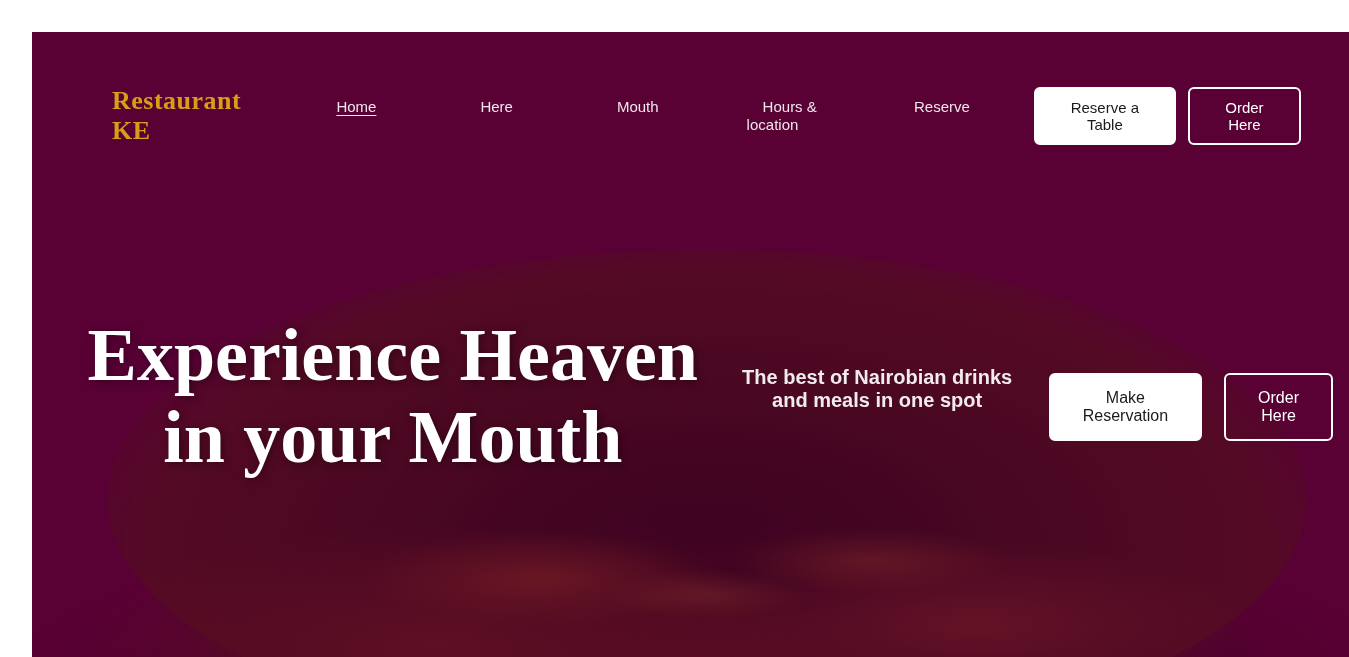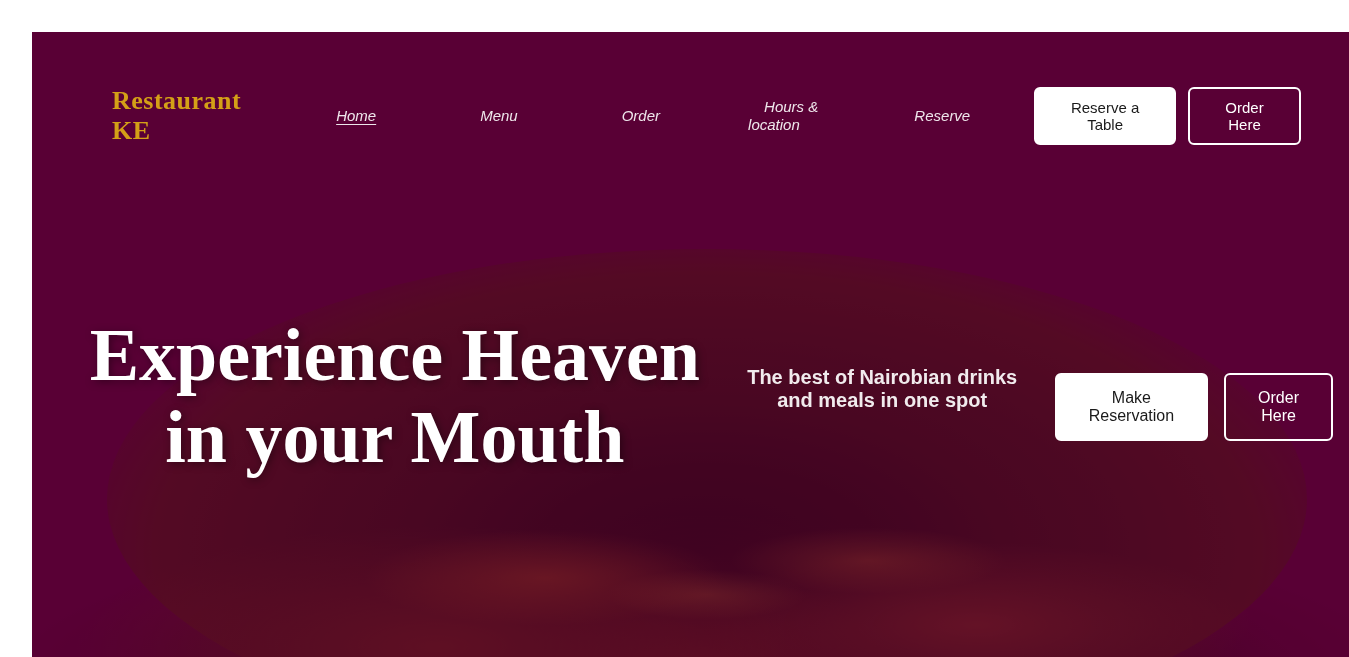--- a/index.html
+++ b/index.html
@@ -122,24 +122,22 @@
     .logo {
       font-size: 26px;
       font-weight: bold;
       color: #d4a017;
       font-family: Georgia, serif;
       letter-spacing: 0.5px;
     }
 
     .nav-links {
       display: flex;
-      align-items: center;
       gap: 40px;
       list-style: none;
-      font-style: italic;
     }
 
     .nav-links li a {
       color: #ffffff;
       text-decoration: none;
       font-size: 15px;
       font-family: Arial, sans-serif;
       opacity: 0.9;
     }
 
@@ -205,21 +203,21 @@
     .hero-subtitle {
       color: rgba(255, 255, 255, 0.92);
       font-size: 20px;
       font-family: Arial, sans-serif;
       margin-bottom: 36px;
       font-weight: 700;
     }
 
     .hero-buttons {
       display: flex;
-      gap: 16px;
+      gap: 22px;
       align-items: center;
     }
 
     .btn-make-reservation {
       background: #ffffff;
       color: #1a1a1a;
       border: 2px solid #ffffff;
       padding: 14px 32px;
       border-radius: 6px;
       font-size: 16px;
@@ -250,24 +248,24 @@
   <div class="purple-overlay"></div>
 
   <nav class="navbar">
     <div class="logo">Restaurant KE</div>
 
     <ul class="nav-links">
       <li>
         <a href="#" class="active">Home</a>
       </li>
       <li>
-        <a href="#">Menu</a>
-      </li>
-      <li>
-        <a href="#">Order</a>
+        <a href="#">Here</a>
+      </li>
+      <li>
+        <a href="#">Mouth</a>
       </li>
       <li>
         <a href="#">Hours &amp; location</a>
       </li>
       <li>
         <a href="#">Reserve</a>
       </li>
     </ul>
 
     <div class="nav-buttons">

